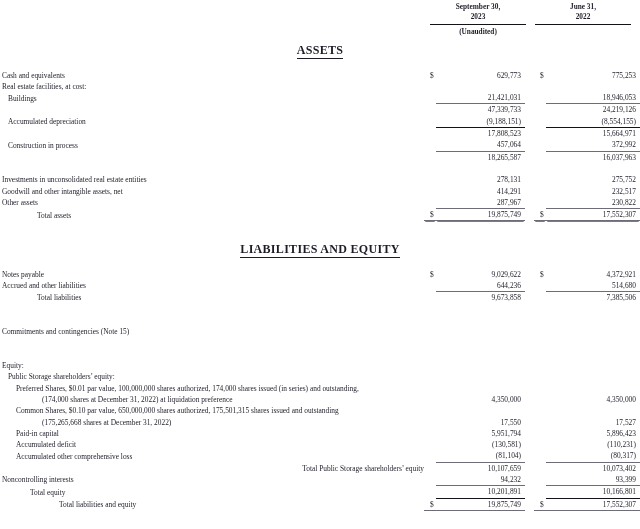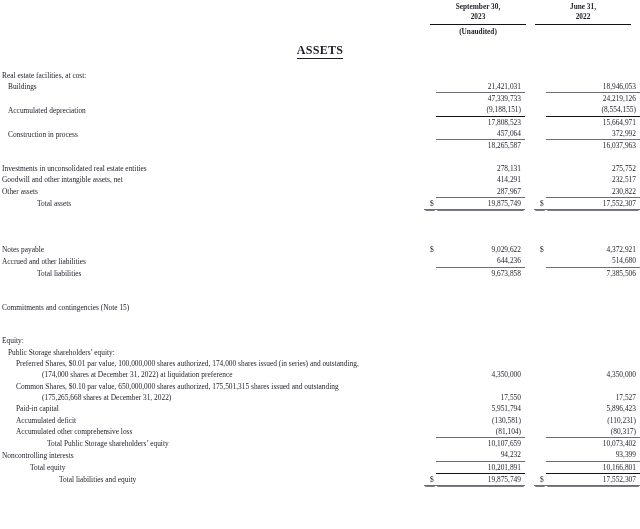--- a/index.html
+++ b/index.html
@@ -50,21 +50,21 @@
     padding-right: 4px !important;
     font-size: 7.4px;
   }
   .lbl { text-align: left; }
 
   
   .i0 { padding-left: 2px !important; }
   .i1 { padding-left: 8px !important; }
   .i2 { padding-left: 16px !important; }
   .i4 { padding-left: 37px !important; }
-  .i5 { padding-left: 47px !important; }
+  .i5 { padding-left: 47px !important; text-align: right; }
   .i6 { padding-left: 59px !important; margin-top: 40px; }
   .i7 { padding-left: 30px !important; }
 
   
   .rule-thin { border-bottom: 0.8px solid #6d6d78; }
   .rule-thick { border-bottom: 1.9px solid #121218; }
   .rule-dbl {
     border-bottom: 0.8px solid #6d6d78;
     box-shadow: 0 2.2px 0 -1.3px #6d6d78;
   }
@@ -143,20 +143,28 @@
 
       <tr>
         <td colspan="6" class="section-head" style="padding-bottom:2px !important;">
           <span>ASSETS</span>
         </td>
       </tr>
       <tr class="spacer">
           <td colspan="6"></td>
         </tr>
 
+      <tr>
+        <td class="lbl i0">Cash and equivalents</td>
+        <td class="cur">$</td>
+        <td class="num">629,773</td>
+        <td></td>
+        <td class="cur">$</td>
+        <td class="num">775,253</td>
+      </tr>
 
       <tr>
         <td class="lbl i0">Real estate facilities, at cost:</td>
         <td></td>
           <td></td>
           <td></td>
           <td></td>
           <td></td>
       </tr>
 
@@ -255,20 +263,25 @@
         <td class="num rule-dbl">17,552,307</td>
       </tr>
 
       <tr class="spacer">
           <td colspan="6"></td>
         </tr>
       <tr class="spacer">
           <td colspan="6"></td>
         </tr>
 
+      <tr>
+        <td colspan="6" class="section-head" style="padding-bottom:2px !important;">
+          <span>LIABILITIES AND EQUITY</span>
+        </td>
+      </tr>
       <tr class="spacer">
           <td colspan="6"></td>
         </tr>
 
       <tr>
         <td class="lbl i0">Notes payable</td>
         <td class="cur">$</td>
         <td class="num">9,029,622</td>
         <td></td>
         <td class="cur">$</td>

